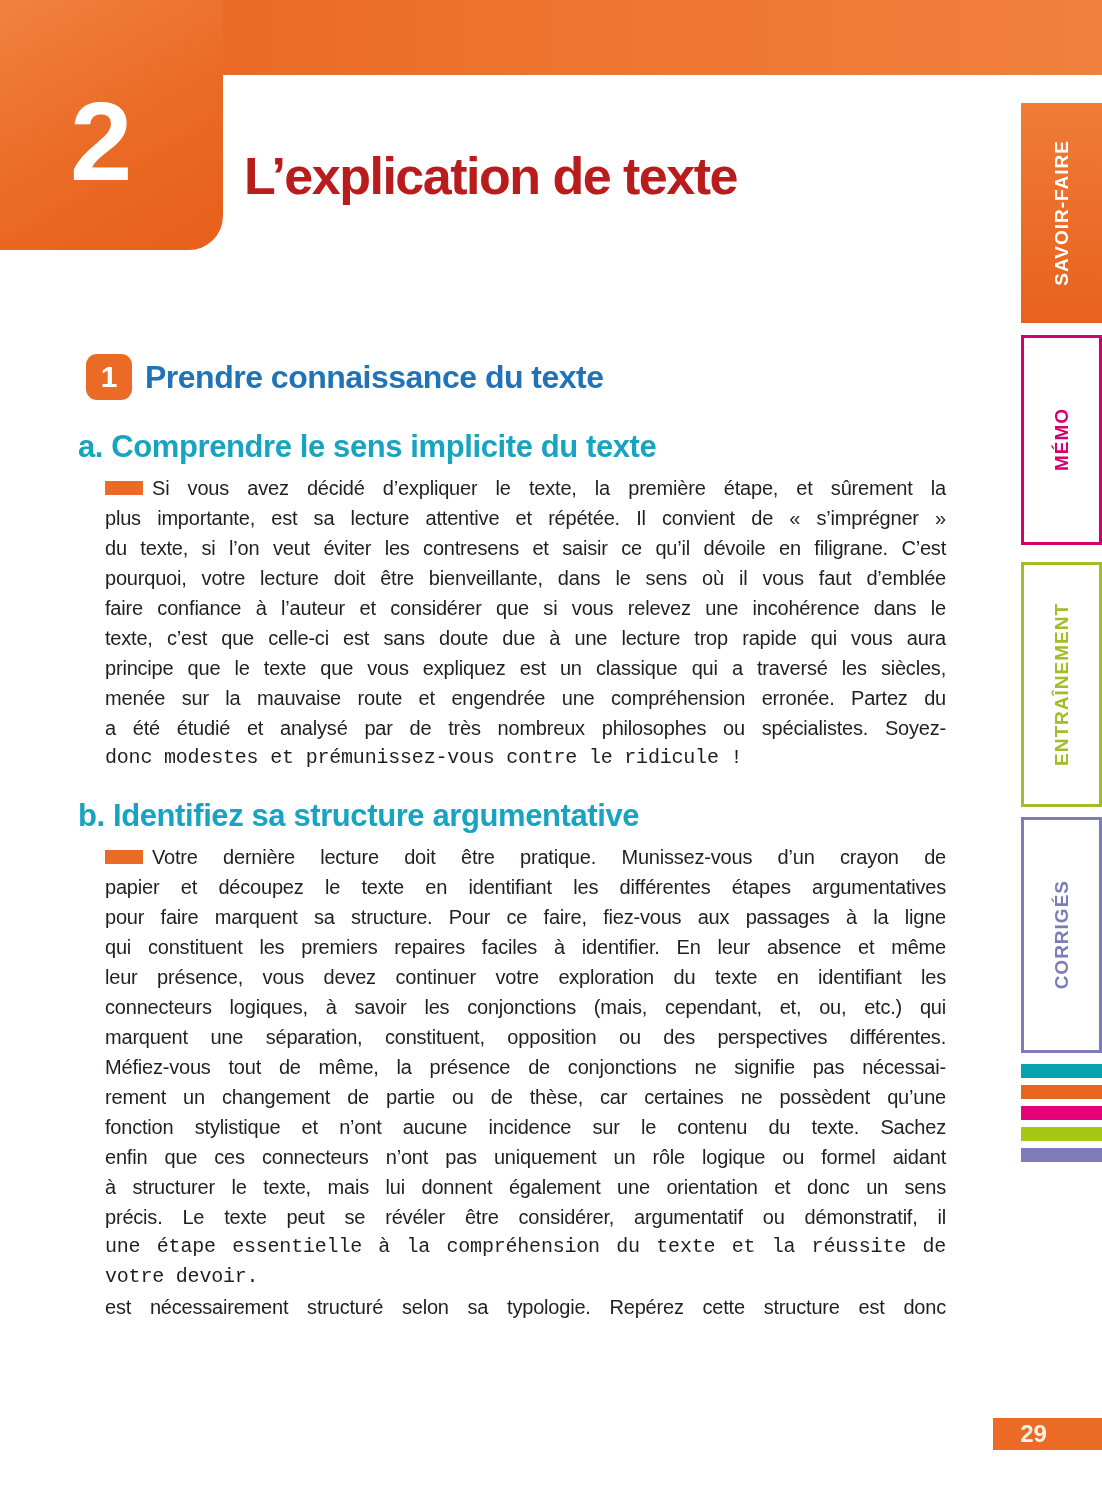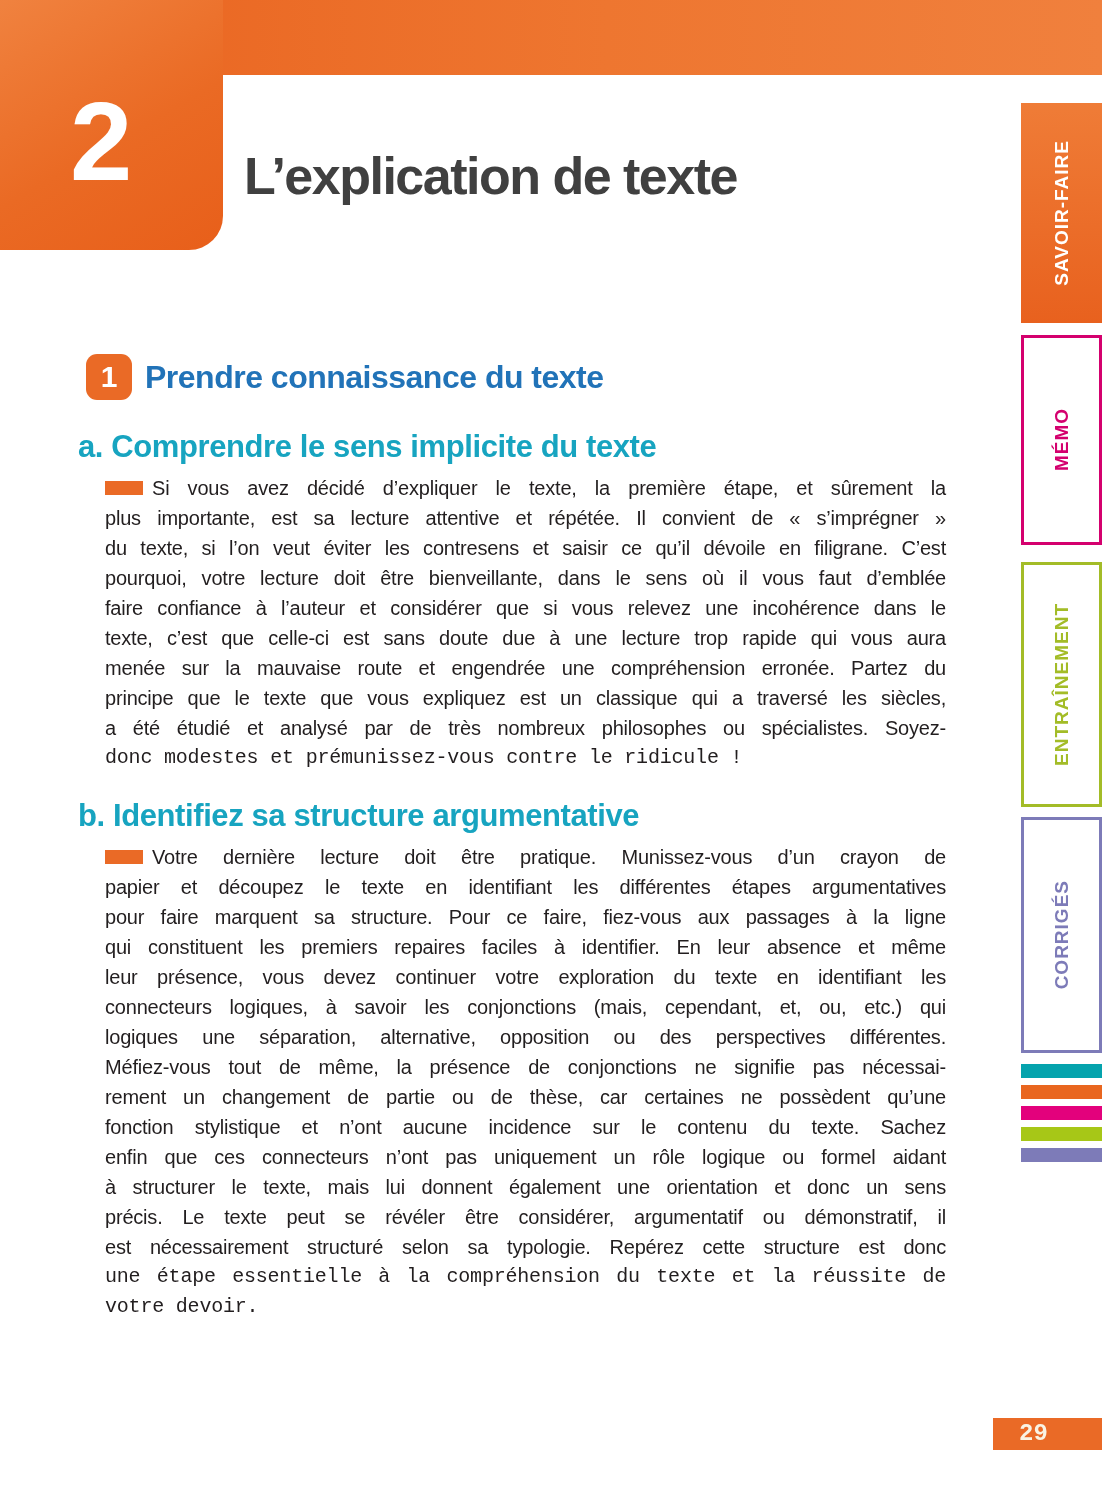--- a/index.html
+++ b/index.html
@@ -12,21 +12,21 @@
   .top-band{position:absolute;top:0;left:0;width:1102px;height:75px;
     background:linear-gradient(90deg,#e9631f 0%,#ee7630 55%,#f0803d 100%);}
   .white-panel{position:absolute;left:223px;top:75px;width:879px;height:1425px;
     background:#fff;border-top-left-radius:26px;}
   .chapter-box{position:absolute;top:0;left:0;width:223px;height:250px;
     background:linear-gradient(150deg,#f0823f 0%,#ea6a24 55%,#e85f1a 100%);
     border-radius:0 0 34px 0;}
   .chapter-num{position:absolute;left:70px;top:86px;line-height:1;
     font-size:112px;font-weight:bold;color:#fff;}
   .page-title{position:absolute;left:244px;top:150px;line-height:1;
-    font-size:52px;font-weight:bold;color:#404040;letter-spacing:-1.5px;white-space:nowrap;text-align:right;}
+    font-size:52px;font-weight:bold;color:#b91c1c;letter-spacing:-1.5px;white-space:nowrap;text-align:right;}
   
   .content{position:absolute;left:78px;top:353px;width:868px;color:var(--ink,#221e1f);}
   .section-head{display:flex;align-items:center;gap:13px;height:48px;margin:0 0 29px 0;}
   .section-badge{width:46px;height:46px;margin-left:8px;border-radius:11px;flex:0 0 auto;
     background:var(--orange,#ea6a26);color:#fff;font-size:30px;font-weight:bold;
     display:flex;align-items:center;justify-content:center;}
   .section-title{font-size:32px;font-weight:bold;color:var(--blue,#2173b8);
     letter-spacing:-0.5px;white-space:nowrap;text-align:right;}
   .sub-head{font-size:31px;line-height:33px;font-weight:bold;color:var(--cyan,#17a4c0);
     letter-spacing:-0.4px;margin:0 0 10px 0;white-space:nowrap;}
@@ -50,21 +50,21 @@
   .tab-label{writing-mode:vertical-rl;transform:rotate(180deg);
     font-weight:bold;font-size:19px;letter-spacing:1px;white-space:nowrap;}
   .tab.filled .tab-label{color:#fff;}
   .tab.outline .tab-label{color:var(--c);}
   .stripes{position:absolute;left:1021px;top:1064px;width:81px;}
   .stripe{height:14px;margin-bottom:7px;}
   
   .page-footer{position:absolute;left:993px;top:1418px;width:109px;height:32px;
     background:var(--orange,#ea6a26);box-sizing:border-box;padding-right:28px;
     display:flex;align-items:center;justify-content:center;}
-  .page-num{color:#f9f3e3;font-weight:bold;font-size:24px;line-height:1;font-family:Liberation Mono, monospace;}
+  .page-num{color:#f9f3e3;font-weight:bold;font-size:24px;line-height:1;}
 </style>
 </head>
 <body>
 
 <div class="page">
 
   <div class="top-band"></div>
   <div class="white-panel"></div>
 
   <div class="chapter-box">
@@ -81,43 +81,43 @@
     </div>
 
     <div class="sub-head">a. Comprendre le sens implicite du texte</div>
     <div class="paragraph">
         <div class="pline"><span class="bullet-bar"></span><span>Si vous avez décidé d’expliquer le texte, la première étape, et sûrement la</span></div>
         <div class="pline"><span>plus importante, est sa </span><strong>lecture attentive</strong><span> et </span><strong>répétée</strong><span>. Il convient de « s’imprégner »</span></div>
         <div class="pline"><span>du texte, si l’on veut éviter les contresens et saisir ce qu’il dévoile en filigrane. C’est</span></div>
         <div class="pline"><span>pourquoi, votre lecture doit être bienveillante, dans le sens où il vous faut d’emblée</span></div>
         <div class="pline"><span>faire confiance à l’auteur et considérer que si vous relevez une incohérence dans le</span></div>
         <div class="pline"><span>texte, c’est que celle-ci est sans doute due à une lecture trop rapide qui vous aura</span></div>
+        <div class="pline"><span>principe que le texte que vous expliquez est un classique qui a traversé les siècles,</span></div>
         <div class="pline"><span>menée sur la mauvaise route et engendrée une compréhension erronée. Partez du</span></div>
-        <div class="pline"><span>principe que le texte que vous expliquez est un classique qui a traversé les siècles,</span></div>
         <div class="pline"><span>a été étudié et analysé par de très nombreux philosophes ou spécialistes. Soyez-</span></div>
         <div class="pline pline-last"><span>donc modestes et prémunissez-vous contre le ridicule !</span></div>
       </div>
 
     <div class="sub-head">b. Identifiez sa structure argumentative</div>
     <div class="paragraph">
         <div class="pline"><span class="bullet-bar"></span><span>Votre dernière lecture doit être pratique. Munissez-vous d’un crayon de</span></div>
         <div class="pline"><span>papier et découpez le texte en identifiant les différentes étapes argumentatives</span></div>
         <div class="pline"><span>pour faire marquent sa structure. Pour ce faire, fiez-vous aux passages à la ligne</span></div>
         <div class="pline"><span>qui constituent les premiers repaires faciles à identifier. En leur absence et même</span></div>
         <div class="pline"><span>leur présence, vous devez continuer votre exploration du texte en identifiant les</span></div>
         <div class="pline"><span>connecteurs logiques, à savoir les </span><strong>conjonctions</strong><span> (mais, cependant, et, ou, etc.) qui</span></div>
-        <div class="pline"><span>logiques une séparation, alternative, opposition ou des perspectives différentes.</span></div>
+        <div class="pline"><span>marquent une séparation, constituent, opposition ou des perspectives différentes.</span></div>
         <div class="pline"><span>Méfiez-vous tout de même, la présence de conjonctions ne signifie pas nécessai-</span></div>
         <div class="pline"><span>rement un changement de partie ou de thèse, car certaines ne possèdent qu’une</span></div>
         <div class="pline"><span>fonction stylistique et n’ont aucune incidence sur le contenu du texte. Sachez</span></div>
         <div class="pline"><span>enfin que ces connecteurs n’ont pas uniquement un rôle logique ou formel aidant</span></div>
         <div class="pline"><span>à structurer le texte, mais lui donnent également une orientation et donc un sens</span></div>
         <div class="pline"><span>précis. Le texte peut se révéler être </span><strong>considérer</strong><span>, </span><strong>argumentatif</strong><span> ou </span><strong>démonstratif</strong><span>, il</span></div>
+        <div class="pline pline-last"><span>une étape essentielle à la compréhension du texte et la réussite de votre devoir.</span></div>
         <div class="pline"><span>est nécessairement structuré selon sa typologie. Repérez cette structure est donc</span></div>
-        <div class="pline pline-last"><span>une étape essentielle à la compréhension du texte et la réussite de votre devoir.</span></div>
       </div>
 
   </div>
 
   <div class="sidebar">
       <div class="tab filled" style="--c: #ea6a26;">
         <span class="tab-label">SAVOIR-FAIRE</span>
       </div>
       <div class="tab outline" style="--c: #d4006e;">
         <span class="tab-label">MÉMO</span>

